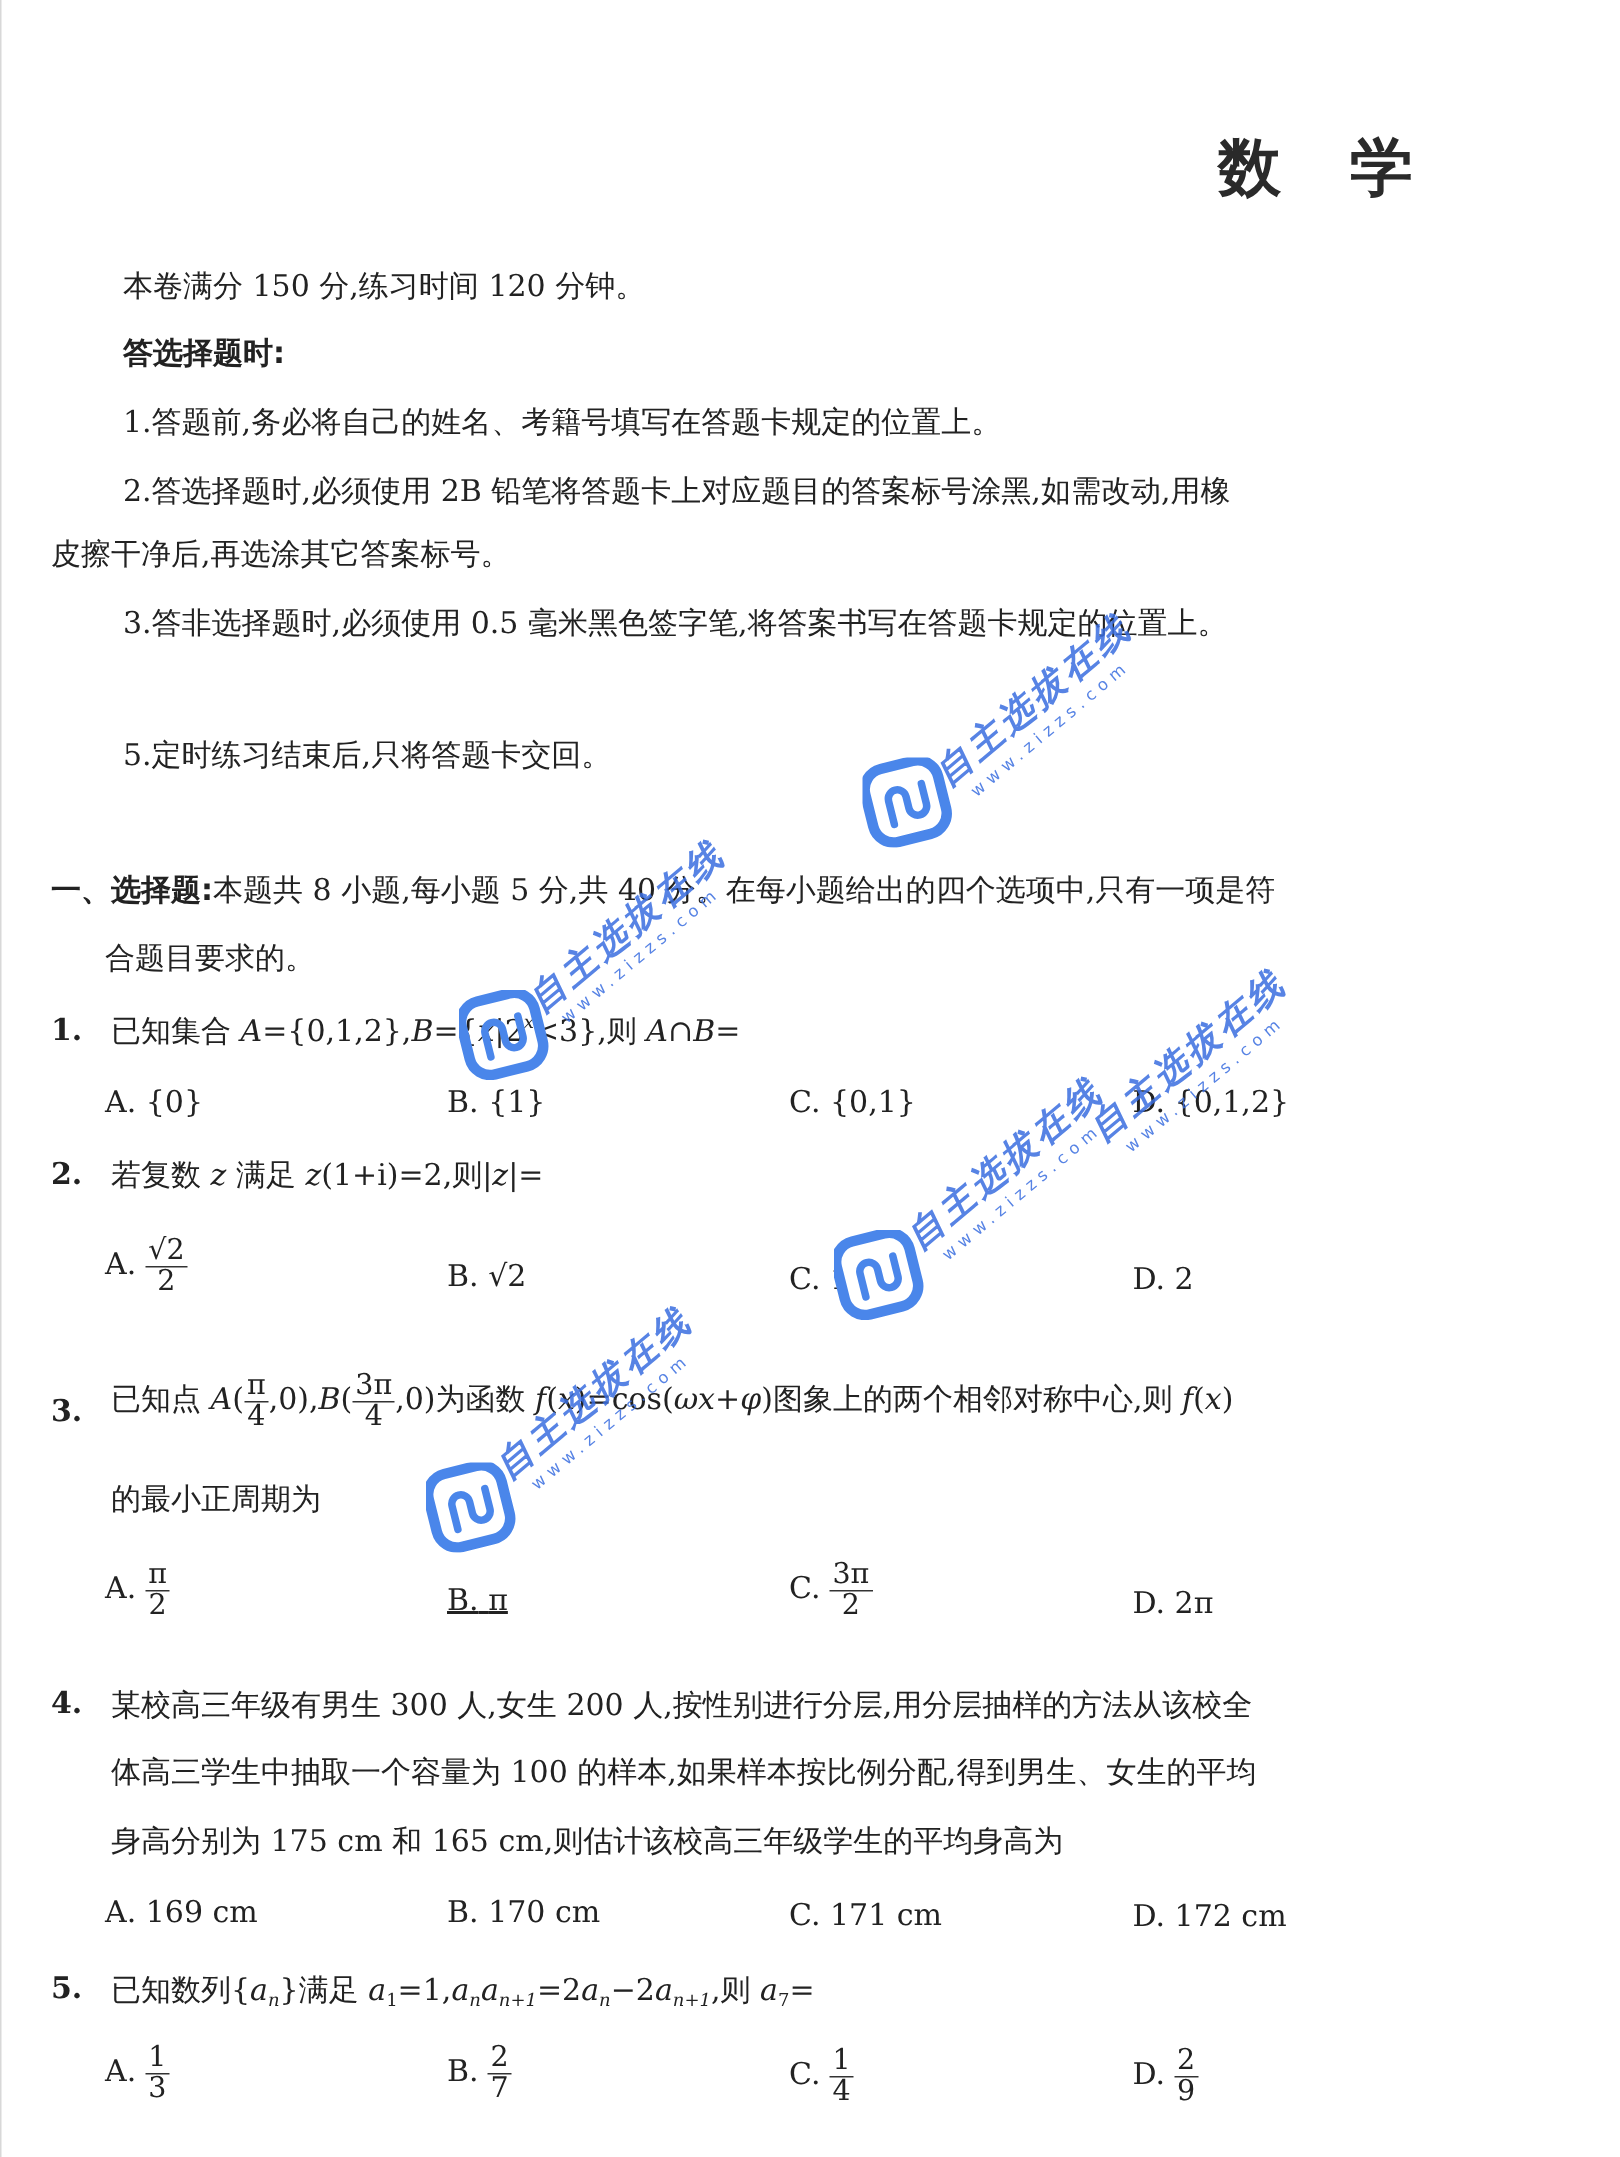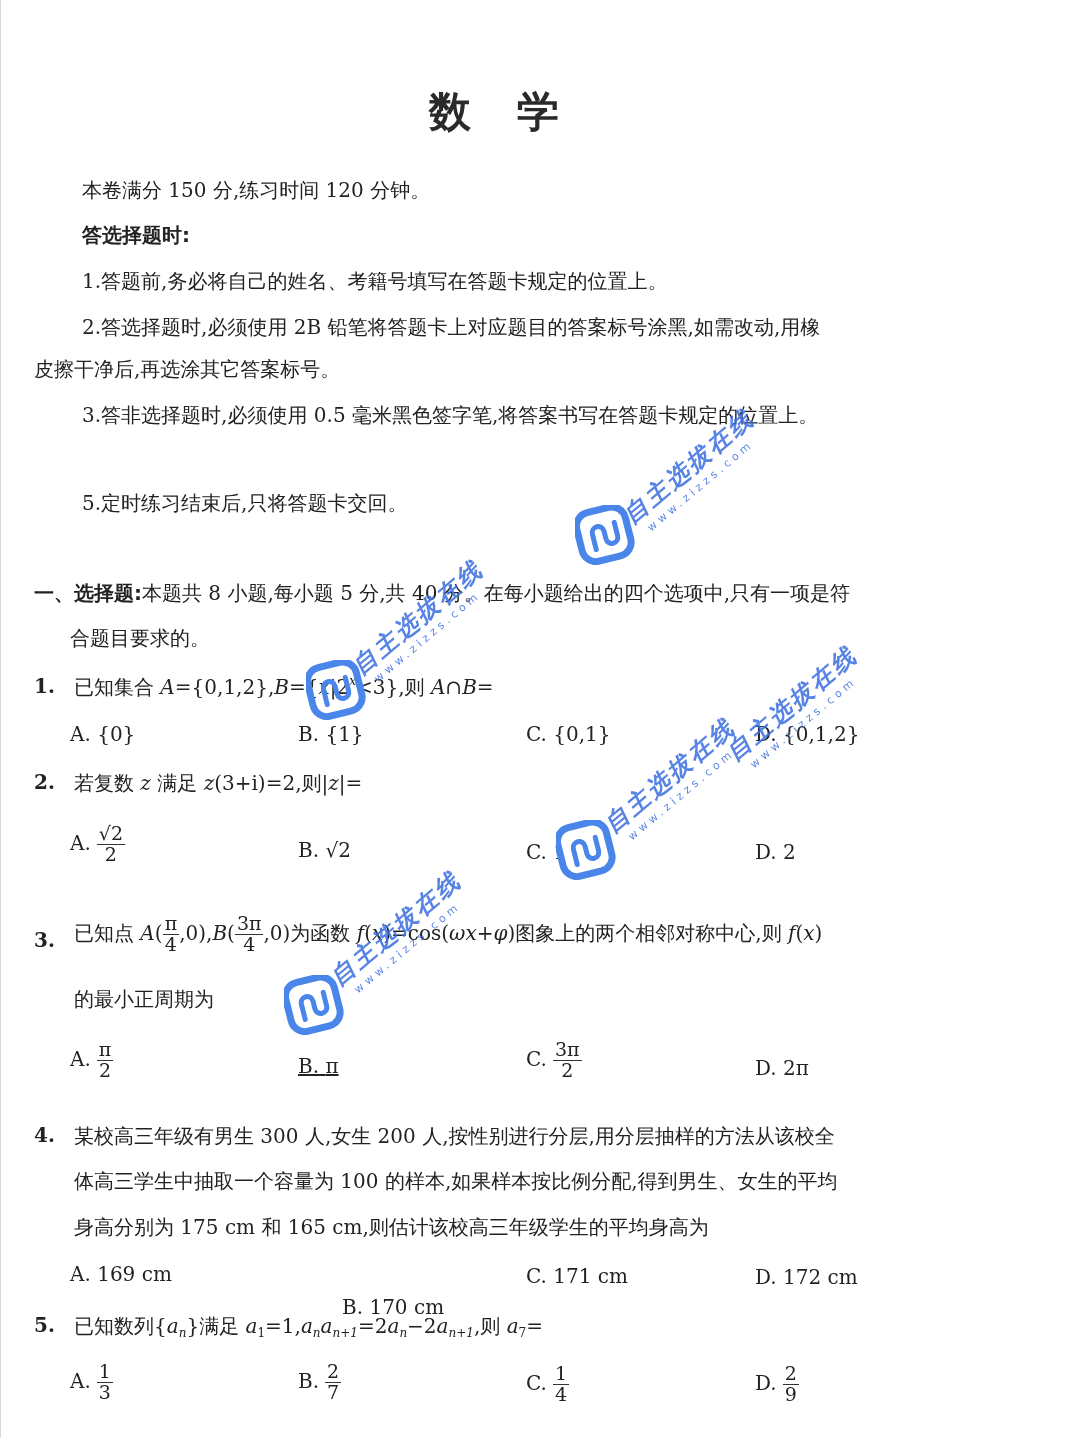--- a/index.html
+++ b/index.html
@@ -9,21 +9,21 @@
     font-family: "DejaVu Serif", "Liberation Serif", serif;
   }
   .page { position: absolute; left: 0; top: 0; width: 1080px; height: 1438px; }
   .edge-left { position: absolute; left: 0; top: 0; width: 1px; height: 1438px; background: #d8d8d8; }
   .title {
     position: absolute; left: 0; width: 1080px; top: 10px; text-align: center;
     font-family: "DejaVu Sans", sans-serif; font-size: 30px; font-weight: bold; color: #333;
     letter-spacing: 2px;
   }
   .subject {
-    position: absolute; left: 0; width: 988px; top: 84px; text-align: center;
+    position: absolute; left: 0; width: 988px; top: 84px; text-align: right;
     font-family: "DejaVu Sans", sans-serif; font-size: 42px; font-weight: bold; color: #2a2a2a;
     letter-spacing: 46px; padding-left: 46px; box-sizing: border-box;
   }
   .line {
     position: absolute; font-size: 20px; white-space: nowrap; color: #222;
   }
   .bold { font-weight: bold; font-family: "DejaVu Sans", sans-serif; }
   .qnum { position: absolute; font-weight: bold; font-size: 20px; color: #222; }
   .opt { position: absolute; font-size: 20px; white-space: nowrap; color: #222; }
   .frac { display: inline-flex; flex-direction: column; align-items: center; vertical-align: middle; line-height: 1.05; font-size: 19px; margin-left: 6px; }
@@ -67,21 +67,21 @@
   <div class="line" style="left:74px; top:674px;">
     <span>已知集合 </span><i class="m">A</i><span>={0,1,2},</span><i class="m">B</i><span>={</span><i class="m">x</i><span>|2</span><span class="sup"><i class="m">x</i></span><span>&lt;3},则 </span><i class="m">A</i><span>∩</span><i class="m">B</i><span>=</span>
   </div>
   <div class="opt" style="left:70px; top:722px;"><span>A.</span> <span>{0}</span></div>
   <div class="opt" style="left:298px; top:722px;"><span>B.</span> <span>{1}</span></div>
   <div class="opt" style="left:526px; top:722px;"><span>C.</span> <span>{0,1}</span></div>
   <div class="opt" style="left:755px; top:722px;"><span>D.</span> <span>{0,1,2}</span></div>
 
   <div class="qnum" style="left:34px; top:770px;">2.</div>
   <div class="line" style="left:74px; top:770px;">
-    <span>若复数 </span><i class="m">z</i><span> 满足 </span><i class="m">z</i><span>(3+i)=2,则|</span><i class="m">z</i><span>|=</span>
+    <span>若复数 </span><i class="m">z</i><span> 满足 </span><i class="m">z</i><span>(1+i)=2,则|</span><i class="m">z</i><span>|=</span>
   </div>
   <div class="opt" style="left:70px; top:824px;">
     <span>A.</span><span class="frac">
         <span class="num">√2</span>
         <span class="den">2</span>
       </span>
   </div>
   <div class="opt" style="left:298px; top:838px;"><span>B.</span> <span>√2</span></div>
   <div class="opt" style="left:526px; top:840px;"><span>C.</span> <span>1</span></div>
   <div class="opt" style="left:755px; top:840px;"><span>D.</span> <span>2</span></div>
@@ -110,21 +110,21 @@
         <span class="den">2</span>
       </span>
   </div>
   <div class="opt" style="left:755px; top:1056px;"><span>D.</span> <span>2π</span></div>
 
   <div class="qnum" style="left:34px; top:1123px;">4.</div>
   <div class="line" style="left:74px; top:1123px;">某校高三年级有男生 300 人,女生 200 人,按性别进行分层,用分层抽样的方法从该校全</div>
   <div class="line" style="left:74px; top:1168px;">体高三学生中抽取一个容量为 100 的样本,如果样本按比例分配,得到男生、女生的平均</div>
   <div class="line" style="left:74px; top:1214px;">身高分别为 175 cm 和 165 cm,则估计该校高三年级学生的平均身高为</div>
   <div class="opt" style="left:70px; top:1262px;"><span>A.</span> <span>169 cm</span></div>
-  <div class="opt" style="left:298px; top:1295px;margin-left:44px;"><span>B.</span> <span>170 cm</span></div>
+  <div class="opt" style="left:298px; top:1262px;"><span>B.</span> <span>170 cm</span></div>
   <div class="opt" style="left:526px; top:1264px;"><span>C.</span> <span>171 cm</span></div>
   <div class="opt" style="left:755px; top:1265px;"><span>D.</span> <span>172 cm</span></div>
 
   <div class="qnum" style="left:34px; top:1313px;">5.</div>
   <div class="line" style="left:74px; top:1313px;">
     <span>已知数列{</span><i class="m">a</i><span class="sub"><i class="m">n</i></span><span>}满足 </span><i class="m">a</i><span class="sub">1</span><span>=1,</span><i class="m">a</i><span class="sub"><i class="m">n</i></span><i class="m">a</i><span class="sub"><i class="m">n+1</i></span><span>=2</span><i class="m">a</i><span class="sub"><i class="m">n</i></span><span>−2</span><i class="m">a</i><span class="sub"><i class="m">n+1</i></span><span>,则 </span><i class="m">a</i><span class="sub">7</span><span>=</span>
   </div>
   <div class="opt" style="left:70px; top:1362px;">
     <span>A.</span><span class="frac">
         <span class="num">1</span>

